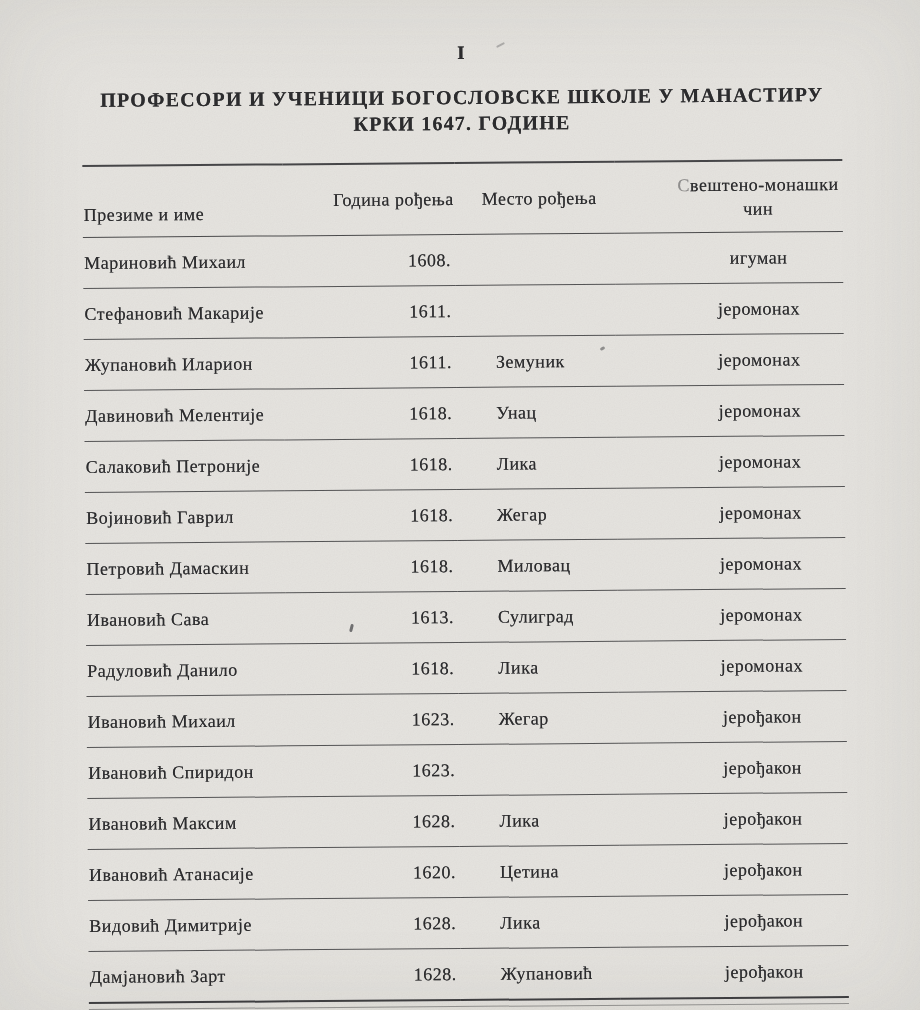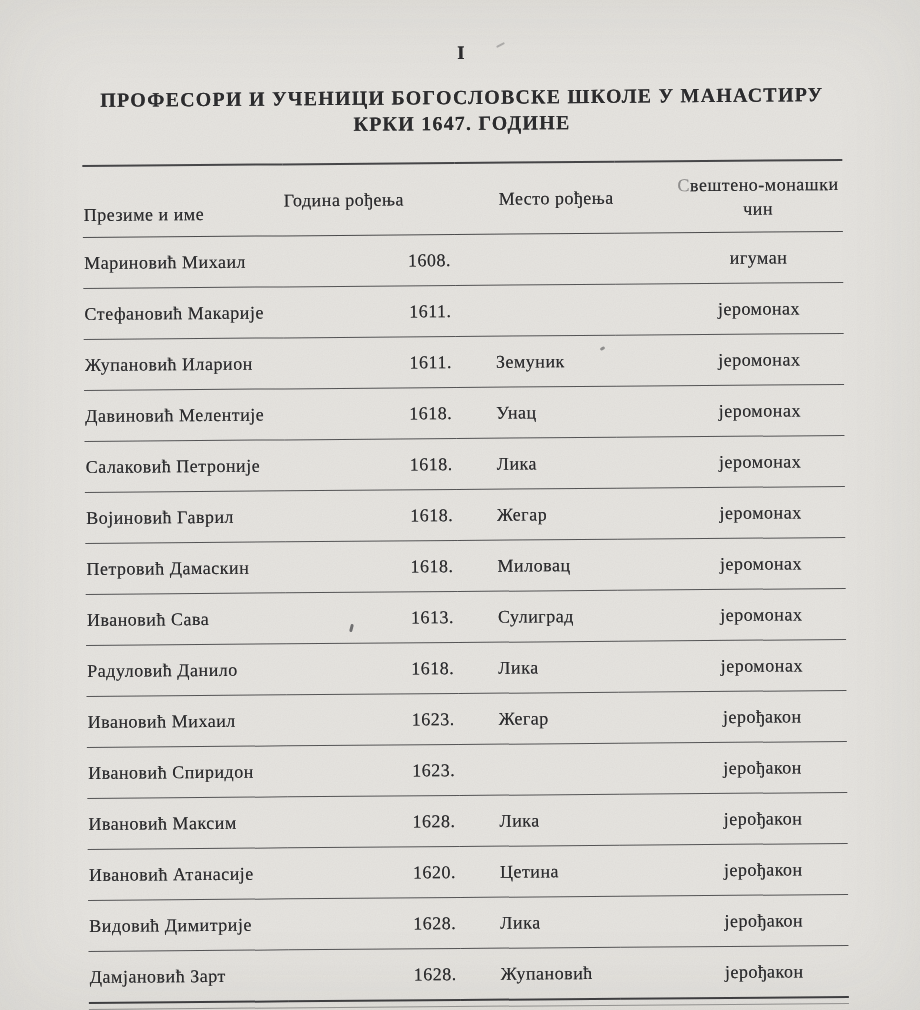--- a/index.html
+++ b/index.html
@@ -78,22 +78,22 @@
   thead th {
     height: 58px;
     border-bottom: 1.9px solid rgba(48,48,51,0.85);
     vertical-align: middle;
   }
   th.col-name {
     text-align: left;
     vertical-align: bottom;
     padding-bottom: 11px;
   }
-  th.col-year { text-align: left; }
-  th.col-place { text-align: right; padding-left: 10px; }
+  th.col-year { text-align: right; }
+  th.col-place { text-align: center; padding-left: 10px; }
   th.col-rank {
     text-align: center;
     padding-left: 60px;
     line-height: 24px;
   }
   .faded-initial { opacity: 0.45; }
   tbody td {
     height: 48px;
     border-bottom: 1.9px solid rgba(52,52,55,0.82);
     vertical-align: middle;

